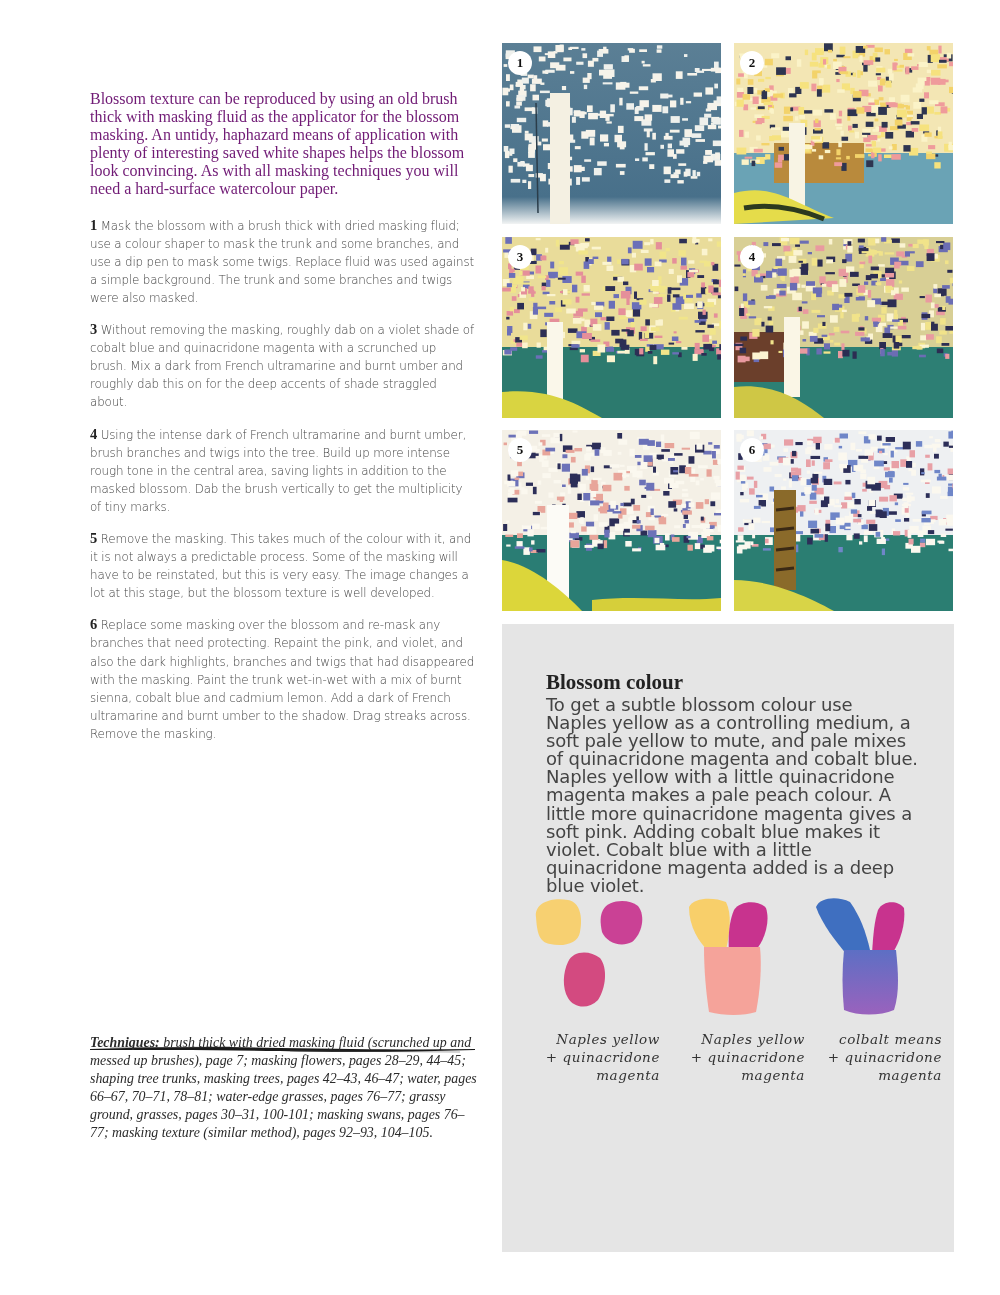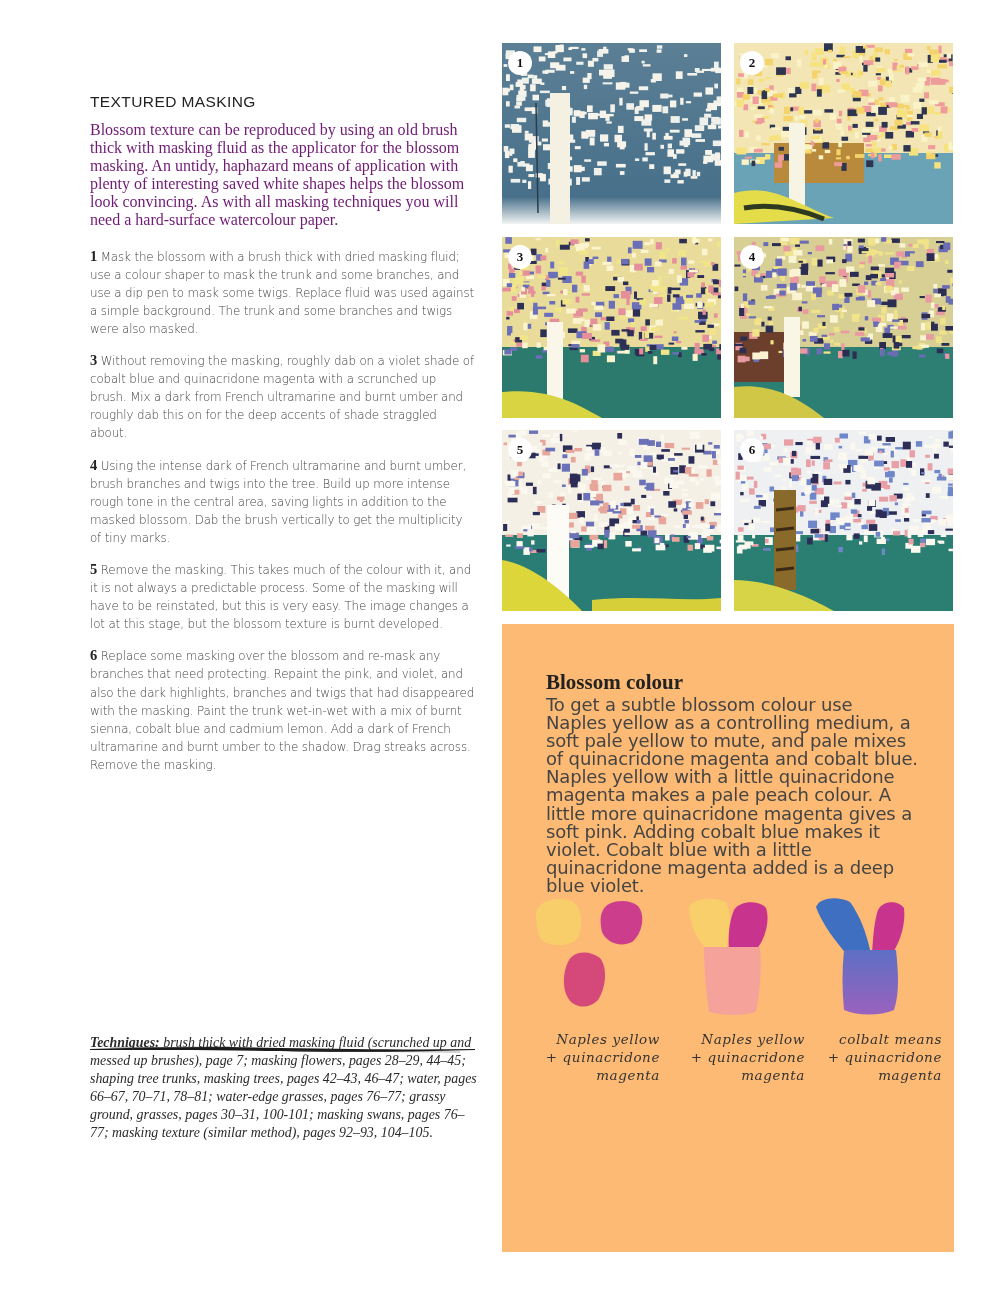--- a/index.html
+++ b/index.html
@@ -30,21 +30,21 @@
   .techniques .label { font-weight: bold; }
 
   .photo { position: absolute; width: 219px; height: 181px; overflow: hidden; }
   .photo svg { display: block; width: 100%; height: 100%; }
   .badge {
     position: absolute; left: 6px; top: 8px; width: 24px; height: 24px; border-radius: 50%;
     background: #fff; font-family: "Liberation Serif", serif; font-weight: bold; font-size: 13px; color: #111;
     display: flex; align-items: center; justify-content: center;
   }
 
-  .panel { position: absolute; left: 502px; top: 624px; width: 452px; height: 628px; background: #fdba74; }
+  .panel { position: absolute; left: 502px; top: 624px; width: 452px; height: 628px; background: #e5e5e5; }
   .panel-title {
     position: absolute; left: 44px; top: 46px; font-family: "Liberation Serif", serif; font-weight: bold;
     font-size: 21px; color: #222;
   }
   .panel-text {
     position: absolute; left: 44px; top: 72px; width: 372px;
     font-family: "DejaVu Sans", sans-serif; font-size: 18px; line-height: 18.1px; color: #444; letter-spacing: -0.15px;
   }
   .swatch { position: absolute; top: 268px; width: 130px; height: 130px; }
   .swatch svg { width: 100%; height: 100%; display: block; }
@@ -52,27 +52,26 @@
     position: absolute; top: 406px; width: 140px; text-align: center;
     font-family: "DejaVu Serif", serif; font-style: italic; font-size: 13.5px; line-height: 18px; color: #333;
     letter-spacing: 0.6px;
   }
   .swatch-caption span { display: block; text-align: right; }
 </style>
 </head>
 <body>
 
 <div class="left-col">
-  <h2 class="section-title">TEXTURED MASKING</h2>
   <p class="intro">Blossom texture can be reproduced by using an old brush thick with masking fluid as the applicator for the blossom masking. An untidy, haphazard means of application with plenty of interesting saved white shapes helps the blossom look convincing. As with all masking techniques you will need a hard-surface watercolour paper.</p>
 
   <p class="step"><span class="num">1</span> <span>Mask the blossom with a brush thick with dried masking fluid; use a colour shaper to mask the trunk and some branches, and use a dip pen to mask some twigs. Replace fluid was used against a simple background. The trunk and some branches and twigs were also masked.</span></p>
   <p class="step"><span class="num">3</span> <span>Without removing the masking, roughly dab on a violet shade of cobalt blue and quinacridone magenta with a scrunched up brush. Mix a dark from French ultramarine and burnt umber and roughly dab this on for the deep accents of shade straggled about.</span></p>
   <p class="step"><span class="num">4</span> <span>Using the intense dark of French ultramarine and burnt umber, brush branches and twigs into the tree. Build up more intense rough tone in the central area, saving lights in addition to the masked blossom. Dab the brush vertically to get the multiplicity of tiny marks.</span></p>
-  <p class="step"><span class="num">5</span> <span>Remove the masking. This takes much of the colour with it, and it is not always a predictable process. Some of the masking will have to be reinstated, but this is very easy. The image changes a lot at this stage, but the blossom texture is burnt developed.</span></p>
+  <p class="step"><span class="num">5</span> <span>Remove the masking. This takes much of the colour with it, and it is not always a predictable process. Some of the masking will have to be reinstated, but this is very easy. The image changes a lot at this stage, but the blossom texture is well developed.</span></p>
   <p class="step"><span class="num">6</span> <span>Replace some masking over the blossom and re-mask any branches that need protecting. Repaint the pink, and violet, and also the dark highlights, branches and twigs that had disappeared with the masking. Paint the trunk wet-in-wet with a mix of burnt sienna, cobalt blue and cadmium lemon. Add a dark of French ultramarine and burnt umber to the shadow. Drag streaks across. Remove the masking.</span></p>
 </div>
 
 <svg class="brush-rule" viewBox="0 0 385 10" preserveAspectRatio="none">
   <path d="M0,5 C60,3 120,2 190,4 C260,5 320,6 385,5 L385,6 C320,8 250,9 190,7 C120,6 60,6 0,6 Z" fill="#1a1a1a"></path>
   <path d="M20,4 L140,3" stroke="#333" stroke-width="0.6"></path>
   <path d="M200,7 L370,8" stroke="#555" stroke-width="0.5"></path>
 </svg>
 
 <p class="techniques"><span class="label">Techniques:</span><span> brush thick with dried masking fluid (scrunched up and messed up brushes), page 7; masking flowers, pages 28–29, 44–45; shaping tree trunks, masking trees, pages 42–43, 46–47; water, pages 66–67, 70–71, 78–81; water-edge grasses, pages 76–77; grassy ground, grasses, pages 30–31, 100-101; masking swans, pages 76–77; masking texture (similar method), pages 92–93, 104–105.</span></p>

